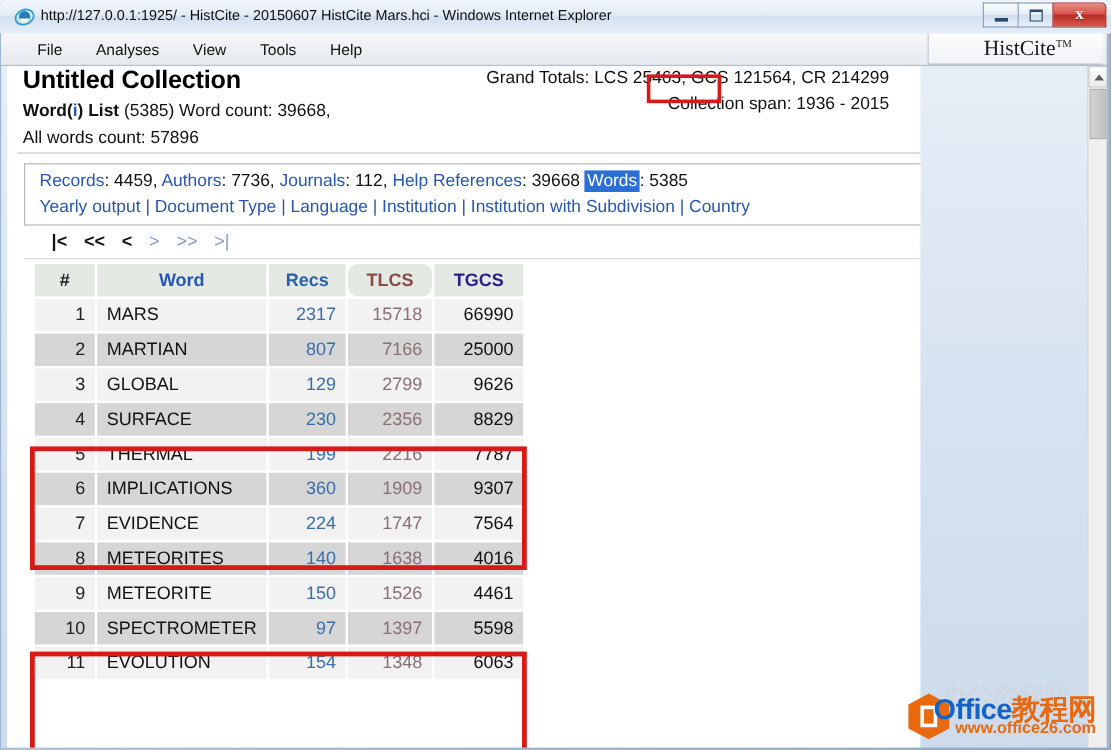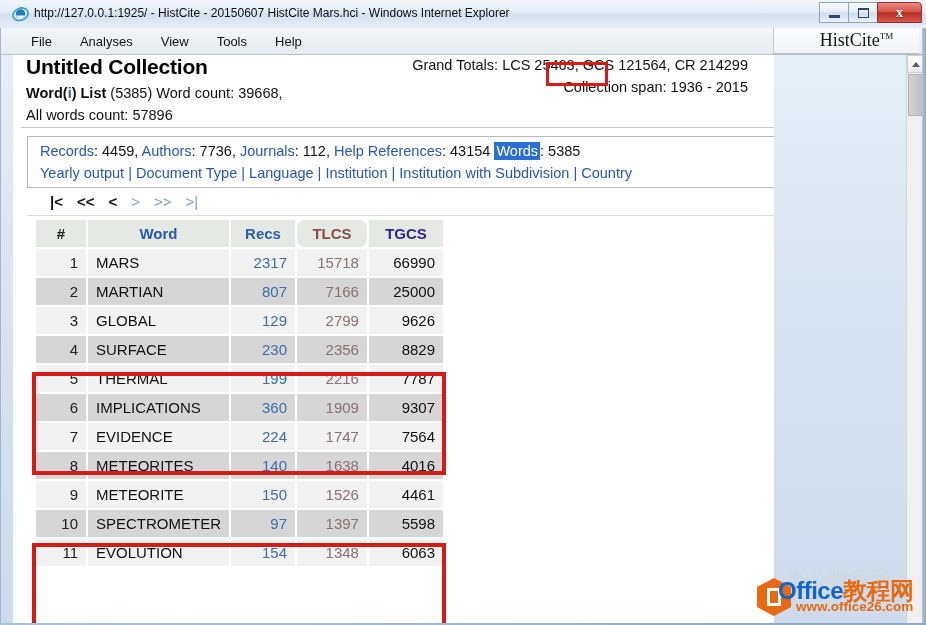--- a/index.html
+++ b/index.html
@@ -45,21 +45,21 @@
   .menu-items{position:absolute;left:16px;top:0;height:27px;display:flex;align-items:center;gap:0;}
   .menu-item{font-size:13px;color:#111;padding:3px 14px;cursor:default;}
   .histcite-logo{position:absolute;right:6px;top:0px;width:146px;height:26px;
     background:linear-gradient(to bottom,#fdfdfd 0%,#f0f2f5 100%);
     border-left:1px solid #c3cbd4;border-bottom:1px solid #b5bfc9;
     display:flex;align-items:center;justify-content:center;box-sizing:border-box;padding-left:20px;}
   .histcite-logo span{font-family:"Liberation Serif",serif;font-size:18px;color:#1a1a1a;}
   .histcite-logo sup{font-size:9px;vertical-align:super;}
 
   
-  .page{position:absolute;left:13px;top:55px;width:761px;height:569px;
+  .page{position:absolute;left:6px;top:55px;width:761px;height:569px;
     background:#ffffff;overflow:hidden;}
 
   
   .hdr{position:relative;height:74px;}
   .coll-title{position:absolute;left:13px;top:0px;font-size:21px;font-weight:bold;color:#000;
     letter-spacing:-0.2px;}
   .wordlist-line{position:absolute;left:13px;top:30px;font-size:14.5px;color:#111;}
   .wordlist-line b{font-weight:bold;}
   .lnk-i{color:#2756b5;font-weight:bold;}
   .allwords-line{position:absolute;left:13px;top:52px;font-size:14.5px;color:#111;}
@@ -188,21 +188,21 @@
       <div class="wordlist-line"><b>Word(</b><b class="lnk-i">i</b><b>) List</b><span> (5385) Word count: 39668,</span></div>
 
       <div class="allwords-line">All words count: 57896</div>
 
       <div class="grand">Grand Totals: LCS 25463, GCS 121564, CR 214299</div>
       <div class="span-line">Collection span: 1936 - 2015</div>
       <div class="hdr-rule"></div>
     </div>
 
     <div class="infopanel">
-      <div class="info-line1"><span class="ilnk">Records</span><span class="iplain">: 4459, </span><span class="ilnk">Authors</span><span class="iplain">: 7736, </span><span class="ilnk">Journals</span><span class="iplain">: 112, </span><span class="ilnk">Help References</span><span class="iplain">: 43154 </span><span class="sel-words">Words</span><span class="iplain">: 5385</span></div>
+      <div class="info-line1"><span class="ilnk">Records</span><span class="iplain">: 4459, </span><span class="ilnk">Authors</span><span class="iplain">: 7736, </span><span class="ilnk">Journals</span><span class="iplain">: 112, </span><span class="ilnk">Help References</span><span class="iplain">: 39668 </span><span class="sel-words">Words</span><span class="iplain">: 5385</span></div>
 
       <div class="info-line2"><span class="ilnk">Yearly output</span><span class="ilnk"> | </span><span class="ilnk">Document Type</span><span class="ilnk"> | </span><span class="ilnk">Language</span><span class="ilnk"> | </span><span class="ilnk">Institution</span><span class="ilnk"> | </span><span class="ilnk">Institution with Subdivision</span><span class="ilnk"> | </span><span class="ilnk">Country</span></div>
 
       <div class="info-x">X</div>
     </div>
     <div class="redbox-words"></div>
 
     <div class="pager">
       <span class="pg on">|&lt;</span>
       <span class="pg on">&lt;&lt;</span>

